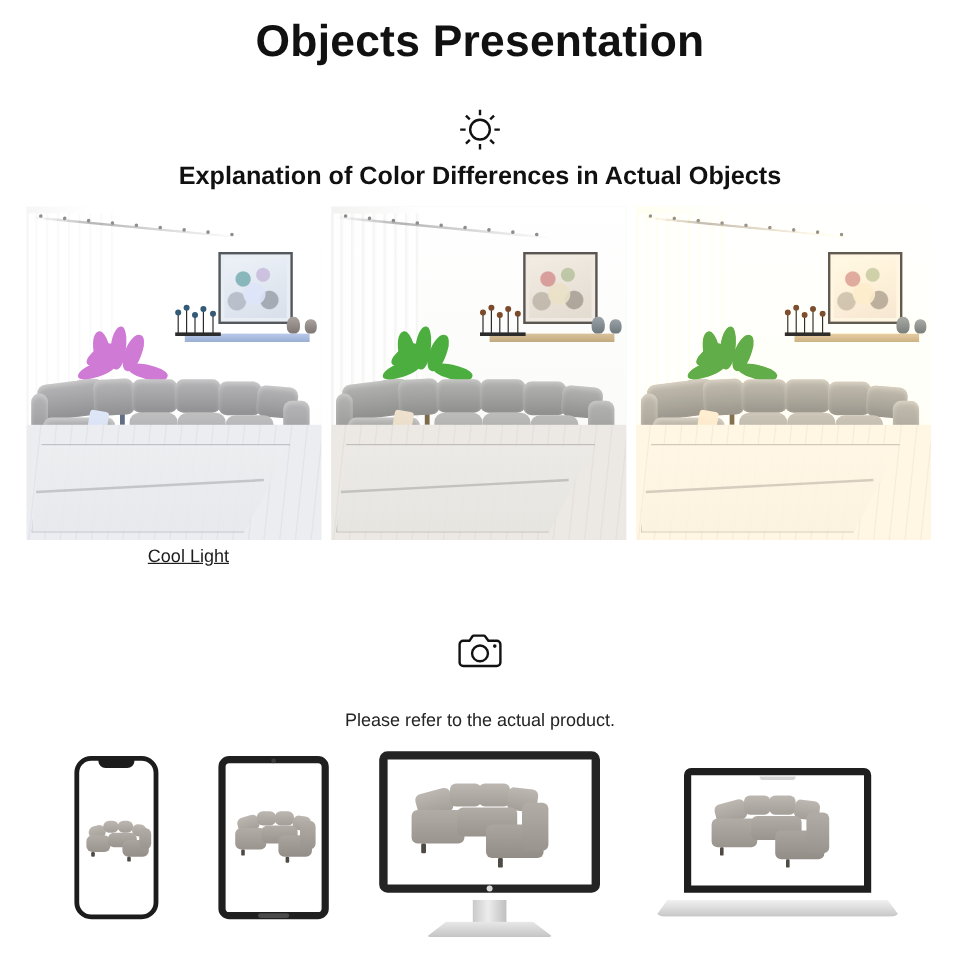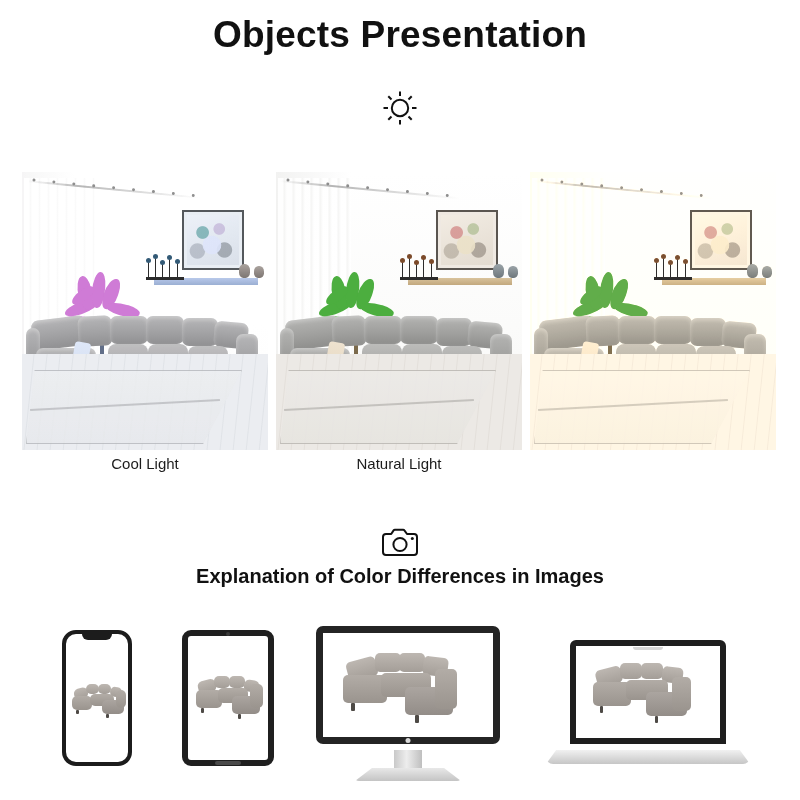--- a/index.html
+++ b/index.html
@@ -261,20 +261,21 @@
         <line x1="3.5" y1="20" x2="8" y2="20"></line>
         <line x1="32" y1="20" x2="36.5" y2="20"></line>
         <line x1="8.3" y1="8.3" x2="11.5" y2="11.5"></line>
         <line x1="28.5" y1="28.5" x2="31.7" y2="31.7"></line>
         <line x1="31.7" y1="8.3" x2="28.5" y2="11.5"></line>
         <line x1="11.5" y1="28.5" x2="8.3" y2="31.7"></line>
       </g>
     </svg>
   </div>
 
+  <div class="section-head-1">Explanation of Color Differences in Actual Objects</div>
 
   <div class="rooms">
 
     <div class="room-card tone-cool">
       <div class="room-photo">
         <div class="wall"></div>
         <div class="wall-corner"></div>
         <div class="curtain"></div>
         <div class="curtain-rod"></div>
         <div class="curtain-rings">
@@ -478,32 +479,31 @@
           <div class="leg" style="left:216px;top:92px"></div>
         </div>
 
         <div class="floor"></div>
         <div class="rug"></div>
         <div class="rug-streak"></div>
       </div>
     </div>
   </div>
 
-  <div class="caption" style="left:22px;">Cool Light</div>
-  <div class="caption" style="left:276px;">Natural Light</div>
+  <div class="caption" style="left:34px;text-decoration:underline;">Cool Light</div>
 
   <div class="cam-icon-wrap">
     <svg width="38" height="32" viewBox="0 0 38 32">
       <path d="M2 10 a3 3 0 0 1 3-3 h5.2 l2.4-3.6 a1.6 1.6 0 0 1 1.3-.7 h8.2 a1.6 1.6 0 0 1 1.3 .7 L26 7 h7 a3 3 0 0 1 3 3 v15 a3 3 0 0 1 -3 3 H5 a3 3 0 0 1 -3 -3 Z" fill="none" stroke="#111" stroke-width="2" stroke-linejoin="round"></path>
       <circle cx="19" cy="17.5" r="6.6" fill="none" stroke="#111" stroke-width="2"></circle>
       <circle cx="31.3" cy="11.4" r="1.5" fill="#111"></circle>
     </svg>
   </div>
 
-  <div class="section-head-2">Explanation of Color Differences in Images</div>
+  <div class="section-sub-2">Please refer to the actual product.</div>
 
   <div class="devices">
 
     <div class="device phone">
       <div class="phone-notch"></div>
       <div class="thumb">
         <div class="t-piece t-back" style="left:8px;top:54px;width:14px;height:11px;transform:rotate(-16deg)"></div>
         <div class="t-piece t-back" style="left:20px;top:50px;width:13px;height:10px;"></div>
         <div class="t-piece t-back" style="left:32px;top:50px;width:13px;height:10px;"></div>
         <div class="t-piece t-back" style="left:44px;top:53px;width:12px;height:10px;transform:rotate(7deg)"></div>

